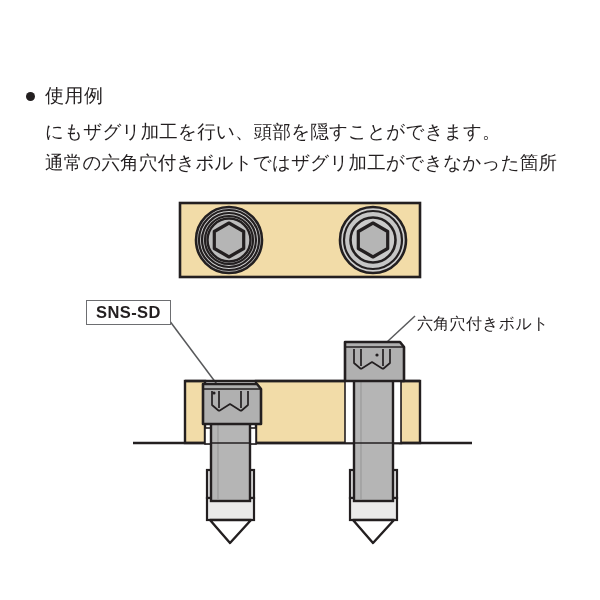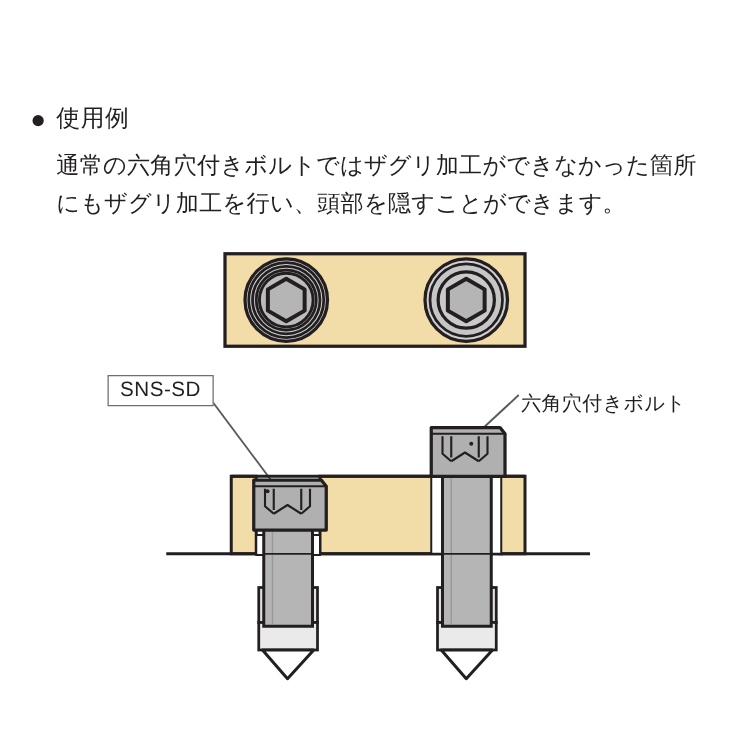--- a/index.html
+++ b/index.html
@@ -72,21 +72,21 @@
 
   
   .label-box {
     position: absolute;
     left: 86px;
     top: 300px;
     padding: 2px 9px 3px 9px;
     border: 1.6px solid #6d6e71;
     background: #ffffff;
     font-size: 16.5px;
-    font-weight: normal;
+    font-weight: bold;
     letter-spacing: 0.4px;
     color: #231f20;
     line-height: 18px;
   }
   .label-plain {
     position: absolute;
     left: 417px;
     top: 314px;
     font-size: 16px;
     letter-spacing: 0.3px;
@@ -99,22 +99,22 @@
 <body>
 
 <div id="page">
 
   <div class="heading-block">
     <div class="heading-row">
       <div class="bullet-dot"></div>
       <div class="heading-title">使用例</div>
     </div>
     <div class="body-text">
+      <span>にもザグリ加工を行い、頭部を隠すことができます。</span>
       <span>通常の六角穴付きボルトではザグリ加工ができなかった箇所</span>
-      <span>にもザグリ加工を行い、頭部を隠すことができます。</span>
     </div>
   </div>
 
   <div id="figure">
     <svg width="600" height="600" viewBox="0 0 600 600" xmlns="http://www.w3.org/2000/svg">
 
       <defs>
 
         <g id="hexsock">
           <polygon points="0,-17 14.7,-8.5 14.7,8.5 0,17 -14.7,8.5 -14.7,-8.5" fill="#b5b5b5" stroke="#231f20" stroke-width="3.2" stroke-linejoin="round"></polygon>

